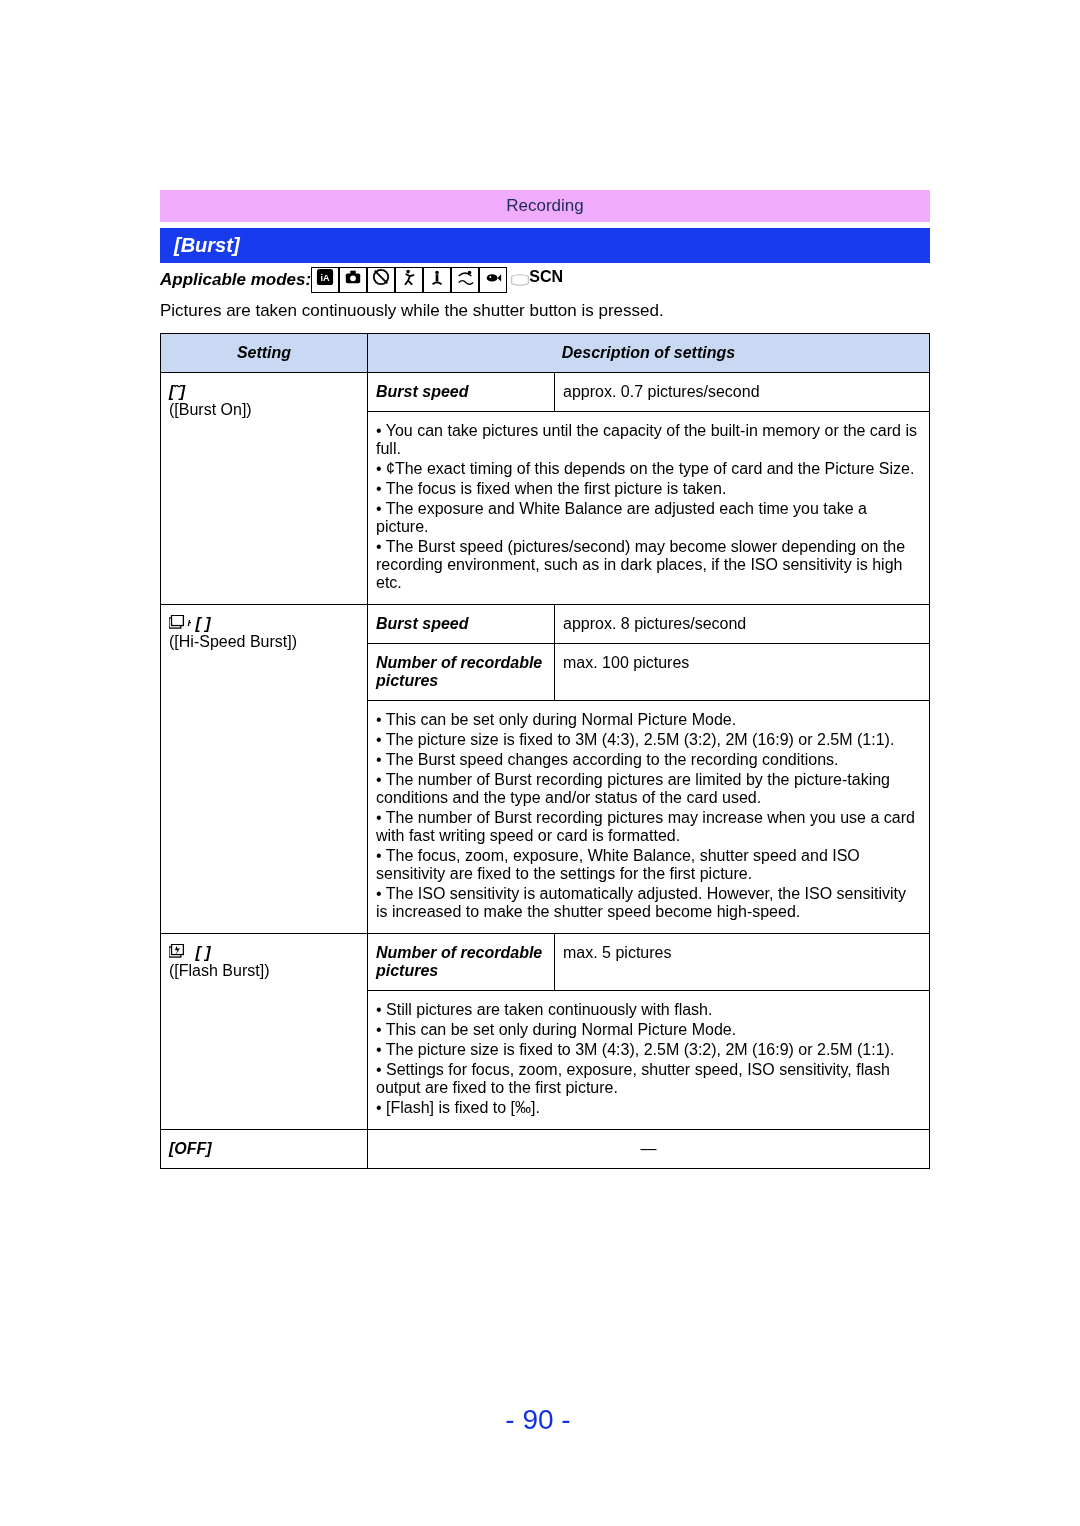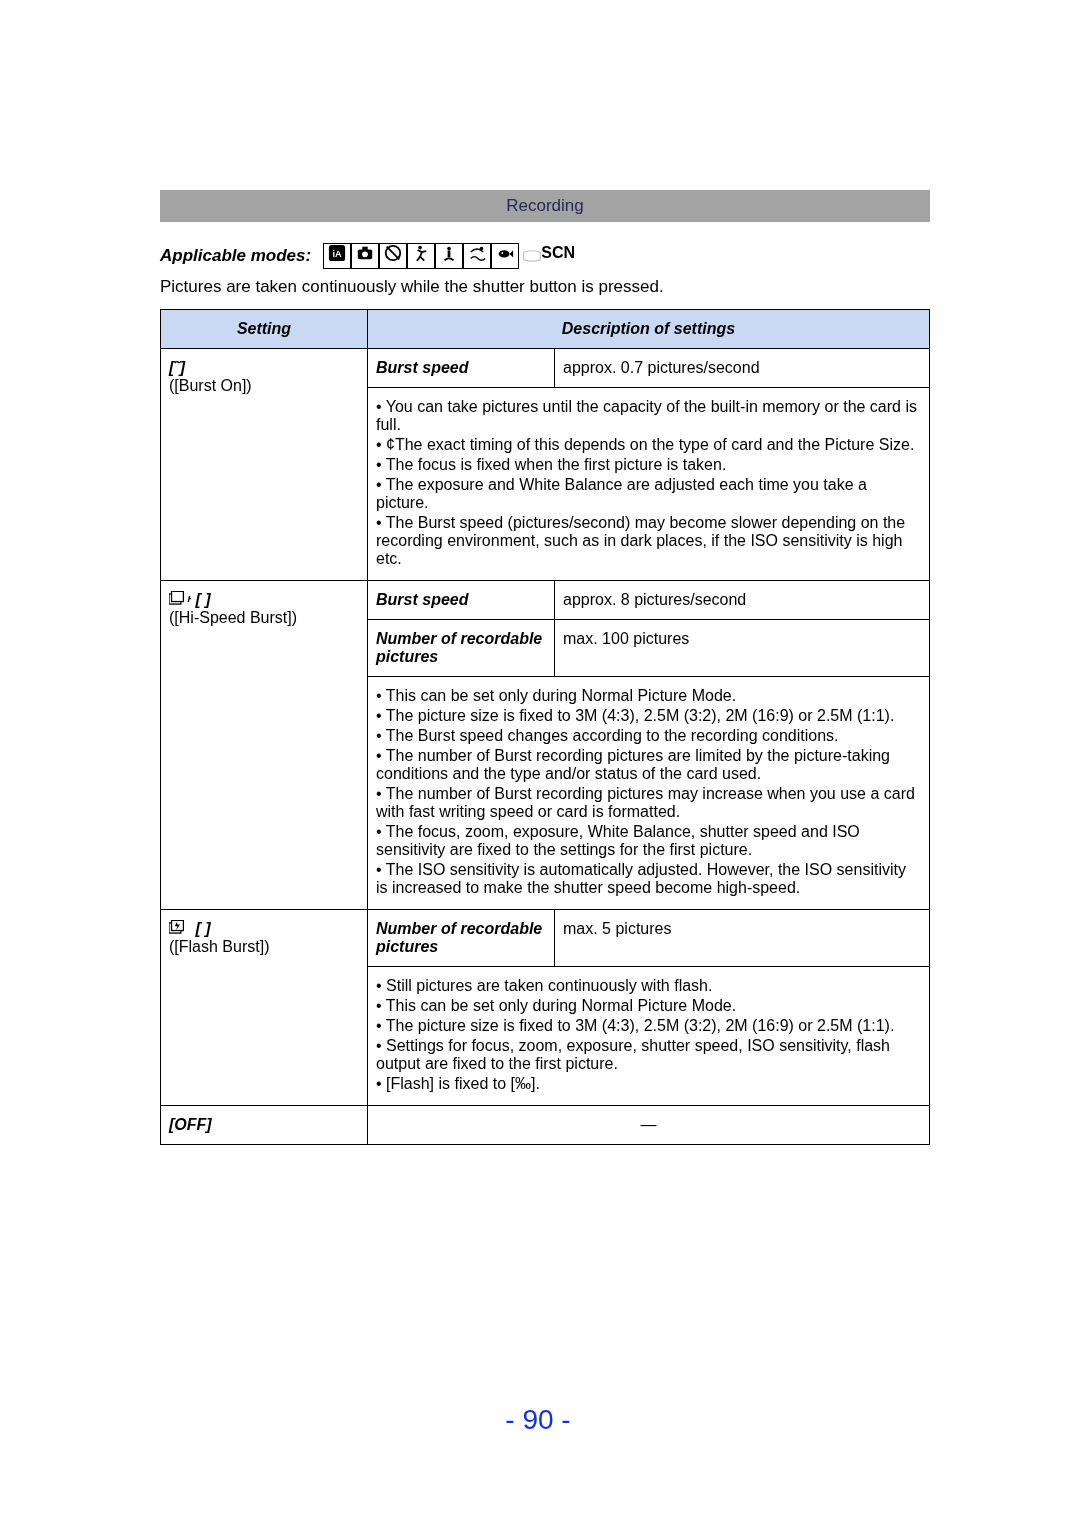--- a/index.html
+++ b/index.html
@@ -1,19 +1,19 @@
 <!DOCTYPE html>
 <html><head>
 <meta charset="utf-8">
 <style>
   html,body{margin:0;padding:0;background:#fff;font-family:Arial,Helvetica,sans-serif;color:#000}
   .page{width:1080px;min-height:1526px;margin:0 auto;position:relative;box-sizing:border-box;padding:190px 150px 0 160px}
-  .rec-bar{background:#a3a3a3;color:#1f2a55;text-align:center;font-size:17px;padding:6px 0;margin-bottom:6px}
+  .rec-bar{background:#f0abfc;color:#1f2a55;text-align:center;font-size:17px;padding:6px 0;margin-bottom:6px}
   .blue-bar{background:#183bee;color:#fff;font-weight:bold;font-style:italic;font-size:20px;padding:6px 14px;margin-bottom:4px}
-  .modes-row{display:flex;align-items:center;gap:12px;margin:21px 0 8px 0}
+  .modes-row{display:flex;align-items:center;margin:4px 0 8px 0}
   .app-label{font-weight:bold;font-style:italic;font-size:17px}
   .mode-strip{display:flex;align-items:center;gap:0}
   .mode-on{border:1px solid #000;width:26px;height:24px;display:flex;align-items:flex-start;justify-content:center;background:#fff}
   .mode-off{width:26px;height:24px;display:flex;align-items:center;justify-content:center;color:#bfbfbf}
   .intro{font-size:17px;margin:6px 0 12px 0}
   table{border-collapse:collapse;width:100%;font-size:16px}
   td,th{border:1px solid #000;vertical-align:top;padding:10px 8px;text-align:left}
   .thead{background:#c9d9f4;text-align:center;font-weight:bold;font-style:italic}
   .setting-col{width:190px}
   .labelcell{font-style:italic;font-weight:bold}
@@ -26,20 +26,21 @@
   .mode-icon-svg{width:18px;height:18px}
   .burst-icon{width:22px;height:16px;display:inline-block;vertical-align:-2px}
 </style>
 </head>
 <body>
 
 <div class="page">
 
   <div class="rec-bar">Recording</div>
 
+  <div class="blue-bar">[Burst]</div>
 
   <div class="modes-row">
     <span class="app-label">Applicable modes:</span>
     <span class="mode-strip">
       <span class="mode-on">
         <svg class="mode-icon-svg" viewBox="0 0 20 20">
             <rect x="1" y="1" width="18" height="18" rx="3" fill="#000"></rect>
             <text x="10" y="14" text-anchor="middle" font-size="10" fill="#fff" font-family="Arial" font-weight="bold">iA</text>
           </svg>
       </span>

